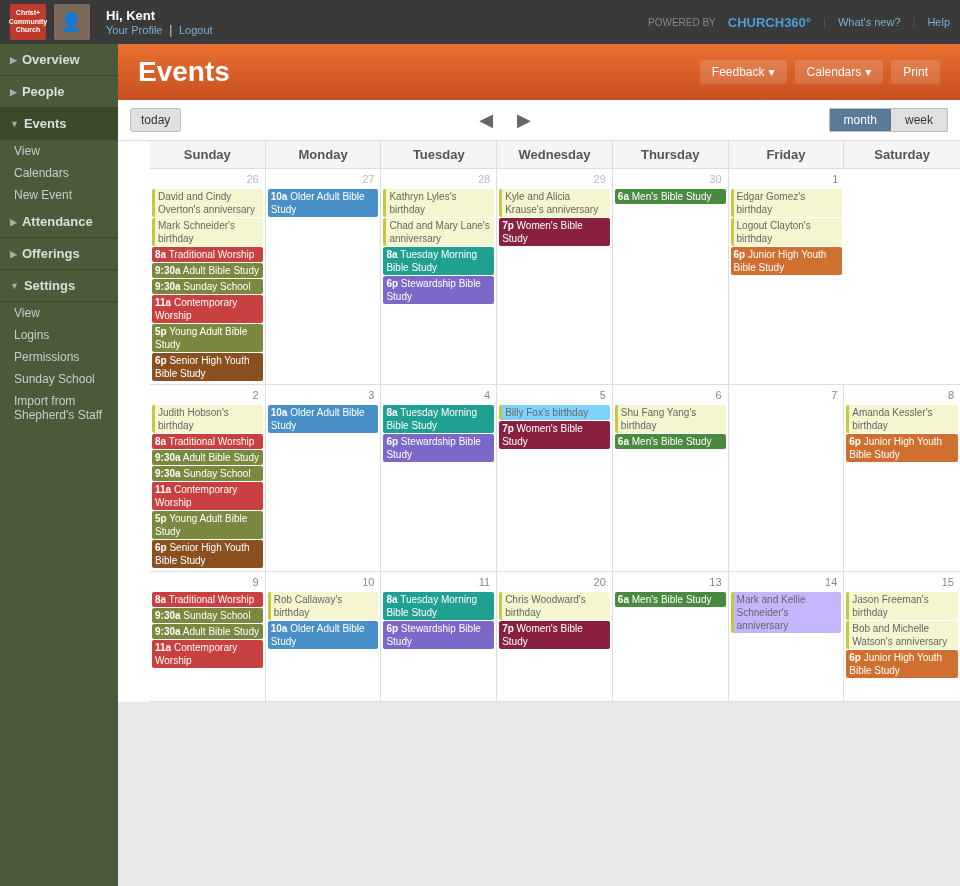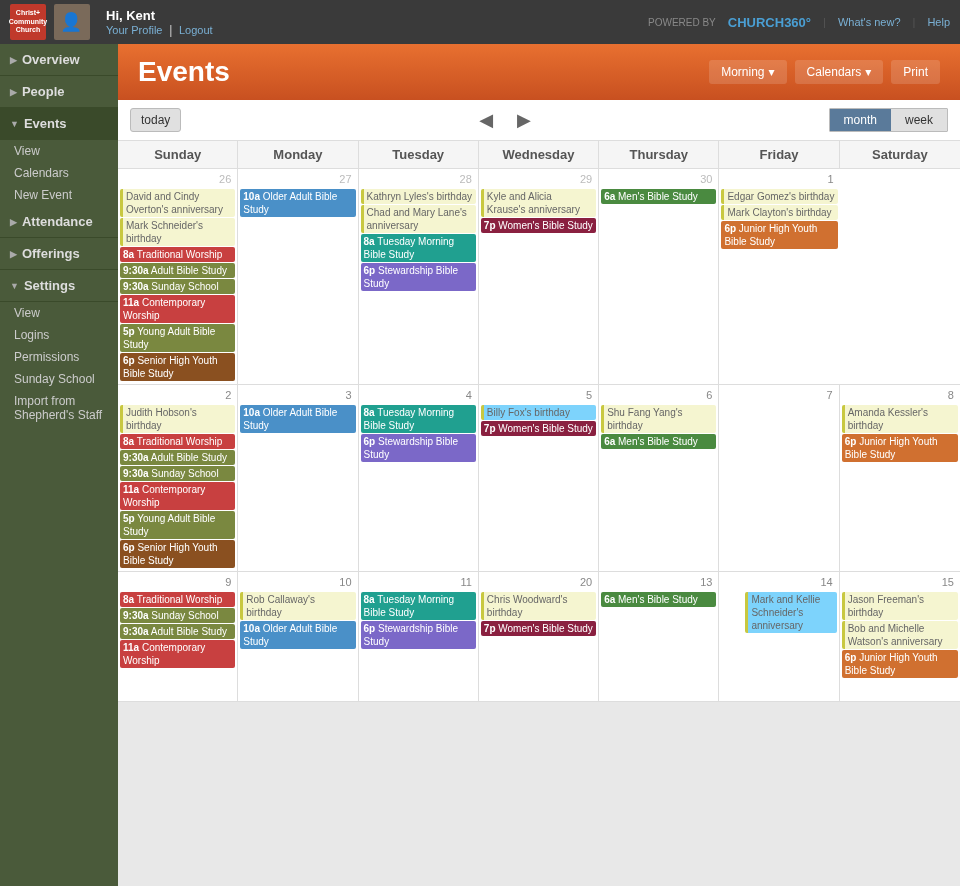--- a/index.html
+++ b/index.html
@@ -108,21 +108,21 @@
       padding: 4px 14px;
       border: none;
       background: #e0e0e0;
       cursor: pointer;
       font-size: 12px;
       color: #333;
     }
     .view-btn.active { background: #5a7a9a; color: white; }
 
     
-    .calendar { background: white; }
+    .calendar { background: white; padding-left: 32px; }
     .cal-header-row {
       display: grid;
       grid-template-columns: repeat(7, 1fr);
       background: #f5f5f5;
       border-bottom: 1px solid #ddd;
     }
     .cal-day-name {
       padding: 6px 8px;
       text-align: center;
       font-weight: bold;
@@ -229,21 +229,21 @@
     <div class="sidebar-link">Sunday School</div>
     <div class="sidebar-link">Import from Shepherd's Staff</div>
   </div>
 
   <div class="main">
 
     <div class="events-header">
       <h1>Events</h1>
       <div class="header-actions">
         <button class="btn-header">
-          <span>Morning</span>
+          <span>Feedback</span>
           <span>▾</span>
         </button>
         <button class="btn-header">
           <span>Calendars</span>
           <span>▾</span>
         </button>
         <button class="btn-header">
           <span>Print</span>
         </button>
       </div>
@@ -302,21 +302,21 @@
               <span class="event-pill" style="background-color: rgb(245, 245, 208); color: rgb(102, 102, 102); border-left: 3px solid rgb(200, 200, 64);">Kyle and Alicia Krause's anniversary</span>
               <span class="event-pill" style="background-color: rgb(138, 32, 64); color: white;"><span style="font-weight:bold;">7p</span> Women's Bible Study</span>
             </div>
             <div class="cal-cell">
               <div class="cal-date other-month">30</div>
               <span class="event-pill" style="background-color: rgb(74, 138, 64); color: white;"><span style="font-weight:bold;">6a</span> Men's Bible Study</span>
             </div>
             <div class="cal-cell">
               <div class="cal-date">1</div>
               <span class="event-pill" style="background-color: rgb(245, 245, 208); color: rgb(102, 102, 102); border-left: 3px solid rgb(200, 200, 64);">Edgar Gomez's birthday</span>
-              <span class="event-pill" style="background-color: rgb(245, 245, 208); color: rgb(102, 102, 102); border-left: 3px solid rgb(200, 200, 64);">Mark Clayton's birthday</span>
+              <span class="event-pill" style="background-color: rgb(245, 245, 208); color: rgb(102, 102, 102); border-left: 3px solid rgb(200, 200, 64);">Logout Clayton's birthday</span>
               <span class="event-pill" style="background-color: rgb(208, 112, 48); color: white;"><span style="font-weight:bold;">6p</span> Junior High Youth Bible Study</span>
             </div>
           </div>
           <div class="cal-week">
             <div class="cal-cell">
               <div class="cal-date">2</div>
               <span class="event-pill" style="background-color: rgb(245, 245, 208); color: rgb(102, 102, 102); border-left: 3px solid rgb(200, 200, 64);">Judith Hobson's birthday</span>
               <span class="event-pill" style="background-color: rgb(200, 64, 64); color: white;"><span style="font-weight:bold;">8a</span> Traditional Worship</span>
               <span class="event-pill" style="background-color: rgb(122, 136, 64); color: white;"><span style="font-weight:bold;">9:30a</span> Adult Bible Study</span>
               <span class="event-pill" style="background-color: rgb(122, 136, 64); color: white;"><span style="font-weight:bold;">9:30a</span> Sunday School</span>
@@ -374,21 +374,21 @@
               <div class="cal-date">20</div>
               <span class="event-pill" style="background-color: rgb(245, 245, 208); color: rgb(102, 102, 102); border-left: 3px solid rgb(200, 200, 64);">Chris Woodward's birthday</span>
               <span class="event-pill" style="background-color: rgb(138, 32, 64); color: white;"><span style="font-weight:bold;">7p</span> Women's Bible Study</span>
             </div>
             <div class="cal-cell">
               <div class="cal-date">13</div>
               <span class="event-pill" style="background-color: rgb(74, 138, 64); color: white;"><span style="font-weight:bold;">6a</span> Men's Bible Study</span>
             </div>
             <div class="cal-cell">
               <div class="cal-date">14</div>
-              <span class="event-pill" style="background-color: #7dd3fc; color: rgb(102, 102, 102); border-left: 3px solid rgb(200, 200, 64); margin-left: 24px;">Mark and Kellie Schneider's anniversary</span>
+              <span class="event-pill" style="background-color: #c4b5fd; color: rgb(102, 102, 102); border-left: 3px solid rgb(200, 200, 64);">Mark and Kellie Schneider's anniversary</span>
             </div>
             <div class="cal-cell">
               <div class="cal-date">15</div>
               <span class="event-pill" style="background-color: rgb(245, 245, 208); color: rgb(102, 102, 102); border-left: 3px solid rgb(200, 200, 64);">Jason Freeman's birthday</span>
               <span class="event-pill" style="background-color: rgb(245, 245, 208); color: rgb(102, 102, 102); border-left: 3px solid rgb(200, 200, 64);">Bob and Michelle Watson's anniversary</span>
               <span class="event-pill" style="background-color: rgb(208, 112, 48); color: white;"><span style="font-weight:bold;">6p</span> Junior High Youth Bible Study</span>
             </div>
           </div>
         </div>
     </div>

